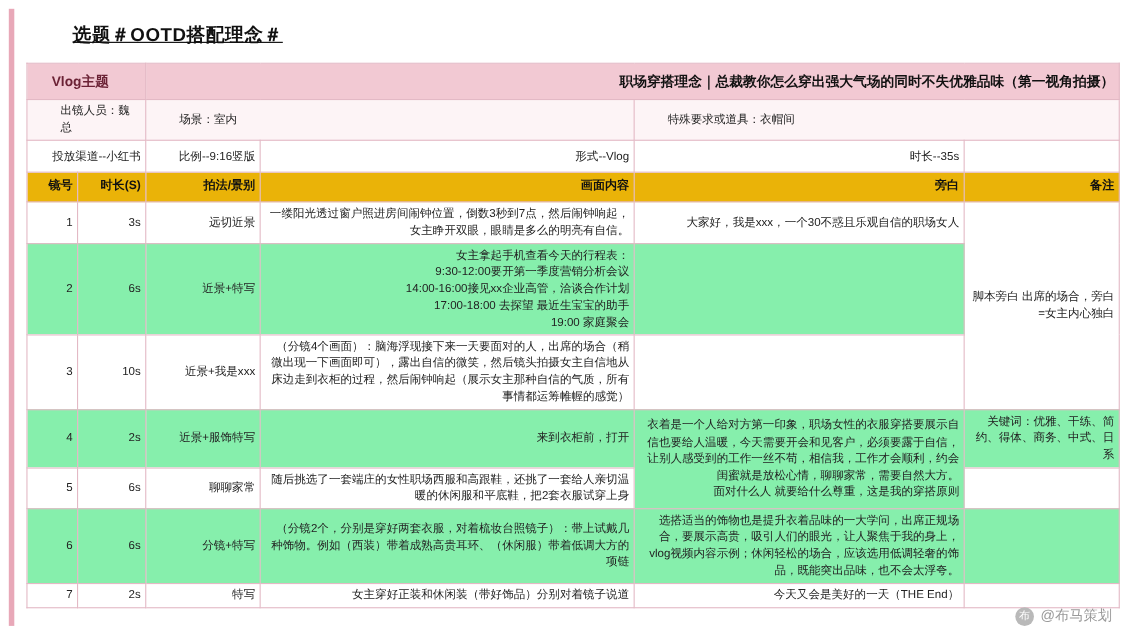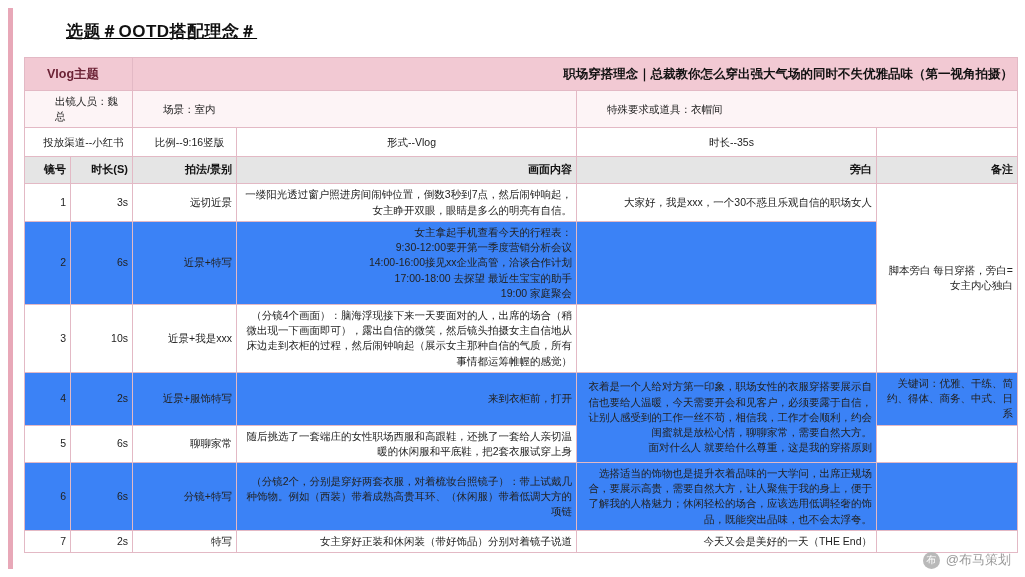--- a/index.html
+++ b/index.html
@@ -55,33 +55,33 @@
   .row-info td{
     background:#fdf4f6;
     height:22px;
     text-align:left;
     padding-left:30px;
     font-size:10.5px;
   }
   .row-info2 td{
     background:#ffffff;
     height:22px;
-    text-align:center;
+    text-align:right;
     padding-left:14px;
     font-size:10.5px;
   }
   .row-head td{
-    background:#e5e5e5;
+    background:#eab308;
     font-weight:bold;
     height:20px;
     font-size:11px;
     color:#111;
   }
   .cell-white{background:#ffffff;}
-  .cell-pink{background:#3b82f6;}
+  .cell-pink{background:#86efac;}
   .col-no{width:46px;}
   .col-dur{width:62px;}
   .col-shot{width:104px;}
   .col-content{width:340px;}
   .col-vo{width:300px;}
   .col-note{width:141px;}
   .multiline{white-space:pre-line;}
   .watermark{
     position:absolute;right:14px;bottom:8px;
     display:flex;align-items:center;gap:6px;
@@ -140,21 +140,21 @@
         <td>旁白</td>
         <td>备注</td>
       </tr>
 
       <tr>
         <td class="cell-white">1</td>
         <td class="cell-white">3s</td>
         <td class="cell-white">远切近景</td>
         <td class="cell-white multiline">一缕阳光透过窗户照进房间闹钟位置，倒数3秒到7点，然后闹钟响起，女主睁开双眼，眼睛是多么的明亮有自信。</td>
         <td class="cell-white multiline">大家好，我是xxx，一个30不惑且乐观自信的职场女人</td>
-        <td class="cell-white multiline" rowspan="3">脚本旁白 每日穿搭，旁白=女主内心独白</td>
+        <td class="cell-white multiline" rowspan="3">脚本旁白 出席的场合，旁白=女主内心独白</td>
       </tr>
 
       <tr>
         <td class="cell-pink">2</td>
         <td class="cell-pink">6s</td>
         <td class="cell-pink">近景+特写</td>
         <td class="cell-pink multiline">女主拿起手机查看今天的行程表：
 9:30-12:00要开第一季度营销分析会议
 14:00-16:00接见xx企业高管，洽谈合作计划
 17:00-18:00 去探望 最近生宝宝的助手
@@ -186,21 +186,21 @@
         <td class="cell-white">聊聊家常</td>
         <td class="cell-white multiline">随后挑选了一套端庄的女性职场西服和高跟鞋，还挑了一套给人亲切温暖的休闲服和平底鞋，把2套衣服试穿上身</td>
         <td class="cell-white"></td>
       </tr>
 
       <tr>
         <td class="cell-pink">6</td>
         <td class="cell-pink">6s</td>
         <td class="cell-pink">分镜+特写</td>
         <td class="cell-pink multiline">（分镜2个，分别是穿好两套衣服，对着梳妆台照镜子）：带上试戴几种饰物。例如（西装）带着成熟高贵耳环、（休闲服）带着低调大方的项链</td>
-        <td class="cell-pink multiline">选搭适当的饰物也是提升衣着品味的一大学问，出席正规场合，要展示高贵，需要自然大方，让人聚焦于我的身上，便于了解我的人格魅力；休闲轻松的场合，应该选用低调轻奢的饰品，既能突出品味，也不会太浮夸。</td>
+        <td class="cell-pink multiline">选搭适当的饰物也是提升衣着品味的一大学问，出席正规场合，要展示高贵，吸引人们的眼光，让人聚焦于我的身上，vlog视频内容示例；休闲轻松的场合，应该选用低调轻奢的饰品，既能突出品味，也不会太浮夸。</td>
         <td class="cell-pink"></td>
       </tr>
 
       <tr>
         <td class="cell-white">7</td>
         <td class="cell-white">2s</td>
         <td class="cell-white">特写</td>
         <td class="cell-white multiline">女主穿好正装和休闲装（带好饰品）分别对着镜子说道</td>
         <td class="cell-white multiline">今天又会是美好的一天（THE End）</td>
         <td class="cell-white"></td>

